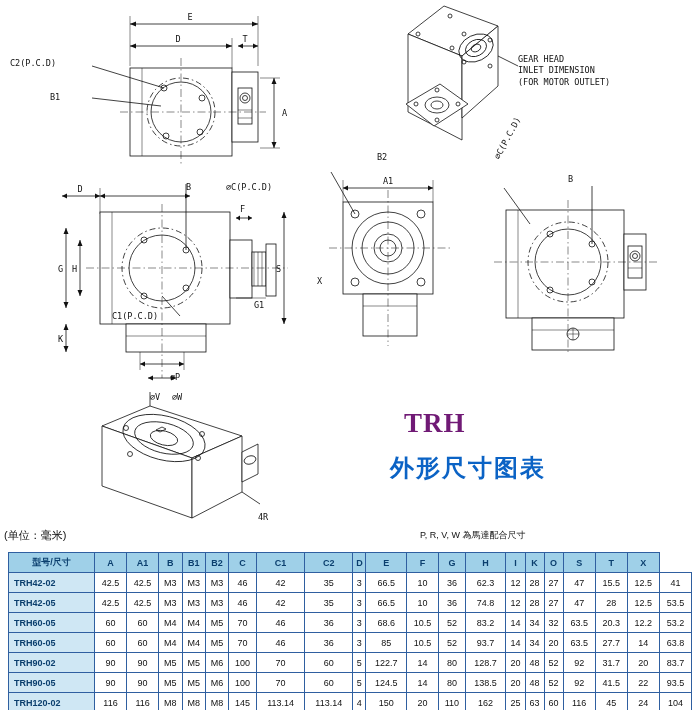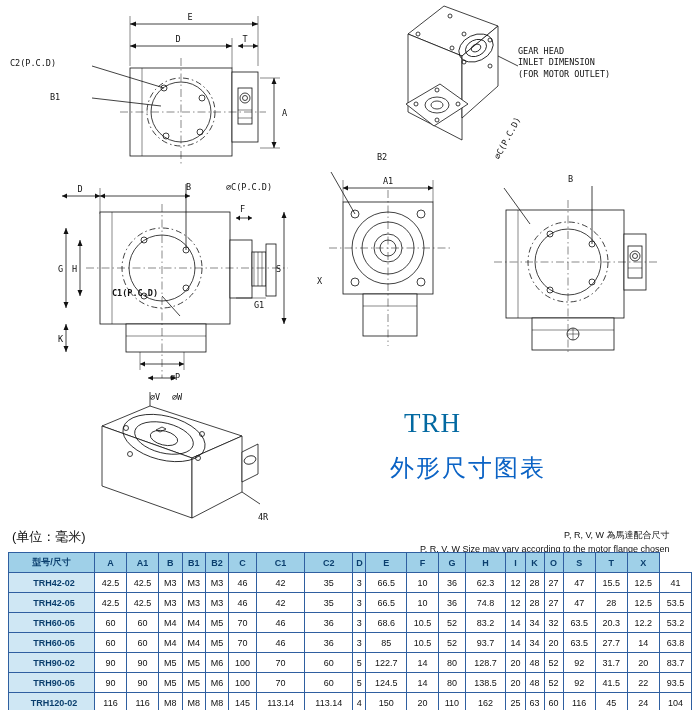--- a/index.html
+++ b/index.html
@@ -34,47 +34,47 @@
     line-height: 1.35;
     color: #111;
     white-space: pre;
   }
   .title-trh {
     position: absolute;
     left: 404px;
     top: 408px;
     font-family: "Liberation Serif", serif;
     font-size: 27px;
-    color: #0369a1;
+    color: #701a75;
     letter-spacing: 1px;
+    font-weight: bold;
   }
   .title-cn {
     position: absolute;
     left: 390px;
     top: 452px;
     font-family: "Liberation Sans", sans-serif;
     font-size: 24px;
-    font-weight: normal;
+    font-weight: bold;
     color: #0b63c5;
     letter-spacing: 2px;
   }
   .flange-note {
     position: absolute;
     left: 420px;
     top: 528px;
     font-size: 9px;
     line-height: 1.6;
     color: #111;
-    text-align: right;
   }
   .unit-note {
     position: absolute;
-    left: 12px;
+    left: 4px;
     top: 528px;
-    font-size: 13px;
+    font-size: 11px;
     color: #111;
   }
 
   
   .table-wrap {
     position: absolute;
     left: 8px;
     top: 552px;
     width: 684px;
   }
@@ -93,21 +93,21 @@
     background: #ffffff;
   }
   table.dims thead th {
     background: #9fd0e8;
     font-weight: bold;
     color: #0b3f6e;
   }
   table.dims tbody td:first-child {
     background: #cfe7f4;
     font-weight: bold;
-    text-align: center;
+    text-align: left;
     padding-left: 5px;
     color: #0b3f6e;
   }
   table.dims col.c-model { width: 86px; }
 </style>
 </head>
 <body>
 
 <div class="page">
 
@@ -244,21 +244,21 @@
         <text x="32" y="94">H</text>
         <text x="18" y="164">K</text>
         <text x="236" y="94">S</text>
         <text x="200" y="34">F</text>
         <text x="214" y="130">G1</text>
       </g>
     </svg>
   </div>
   <div class="note" style="left:186px; top:182px;">B</div>
   <div class="note" style="left:226px; top:182px;">⌀C(P.C.D)</div>
-  <div class="note" style="left:112px; top:288px;font-weight:bold;">C1(P.C.D)</div>
+  <div class="note" style="left:112px; top:311px;">C1(P.C.D)</div>
   <div class="note" style="left:170px; top:372px;">⌀P</div>
   <div class="note" style="left:172px; top:392px;">⌀W</div>
 
   <div class="drawing" style="left:390px; top:0px;">
     <svg width="130" height="170" viewBox="0 0 130 170">
       <g stroke="#111" fill="none" stroke-width="0.8">
 
         <path d="M18 34 L54 6 L108 26 L72 56 Z" fill="#ffffff"></path>
 
         <path d="M18 34 L18 112 L72 140 L72 56 Z" fill="#ffffff"></path>
@@ -281,21 +281,21 @@
         <circle cx="100" cy="66" r="2"></circle>
 
         <circle cx="28" cy="34" r="2"></circle>
         <circle cx="60" cy="16" r="2"></circle>
         <circle cx="62" cy="48" r="2"></circle>
 
         <line x1="108" y1="56" x2="128" y2="66"></line>
       </g>
     </svg>
   </div>
-  <div class="note" style="left:518px; top:46px;">GEAR HEAD
+  <div class="note" style="left:518px; top:54px;">GEAR HEAD
 INLET DIMENSION
 (FOR MOTOR OUTLET)</div>
 
   <div class="drawing" style="left:305px; top:172px;">
     <svg width="170" height="190" viewBox="0 0 170 190">
       <g stroke="#111" fill="none" stroke-width="0.8">
 
         <line x1="38" y1="16" x2="128" y2="16"></line>
         <path d="M38 16 l5 -2.5 v5 z" fill="#111" stroke="none"></path>
         <path d="M128 16 l-5 -2.5 v5 z" fill="#111" stroke="none"></path>
@@ -397,21 +397,20 @@
   </div>
   <div class="note" style="left:150px; top:392px;">⌀V</div>
   <div class="note" style="left:258px; top:512px;">4R</div>
 
   <div class="title-trh">TRH</div>
   <div class="title-cn">外形尺寸图表</div>
 
   <div class="unit-note">(单位：毫米)</div>
   <div class="flange-note">
     <div>P, R, V, W 為馬達配合尺寸</div>
-    <div>P, R, V, W Size may vary according to the motor flange chosen</div>
   </div>
 
   <div class="table-wrap">
     <table class="dims">
       <colgroup>
         <col class="c-model">
       </colgroup>
       <thead>
         <tr id="thead-row">
             <th>型号/尺寸</th>

